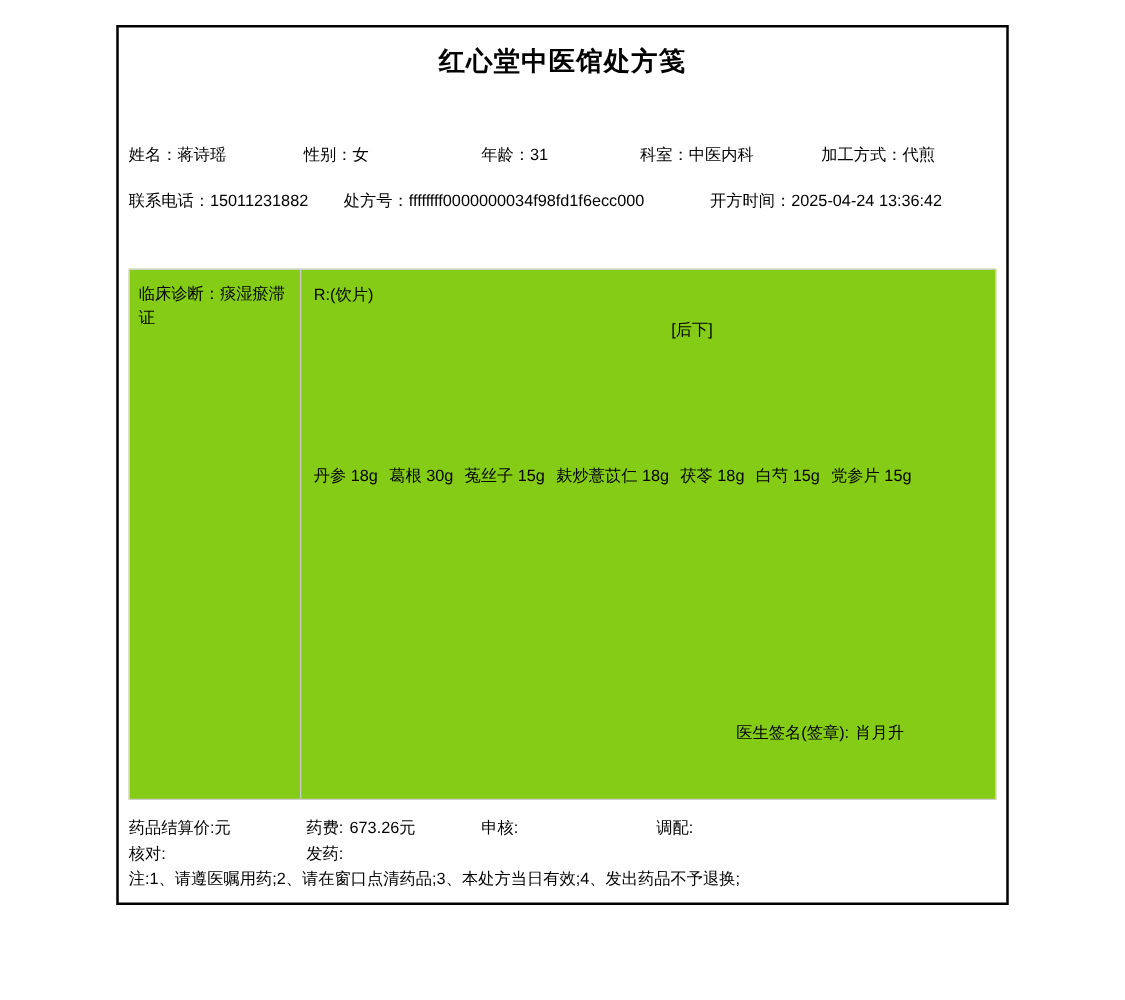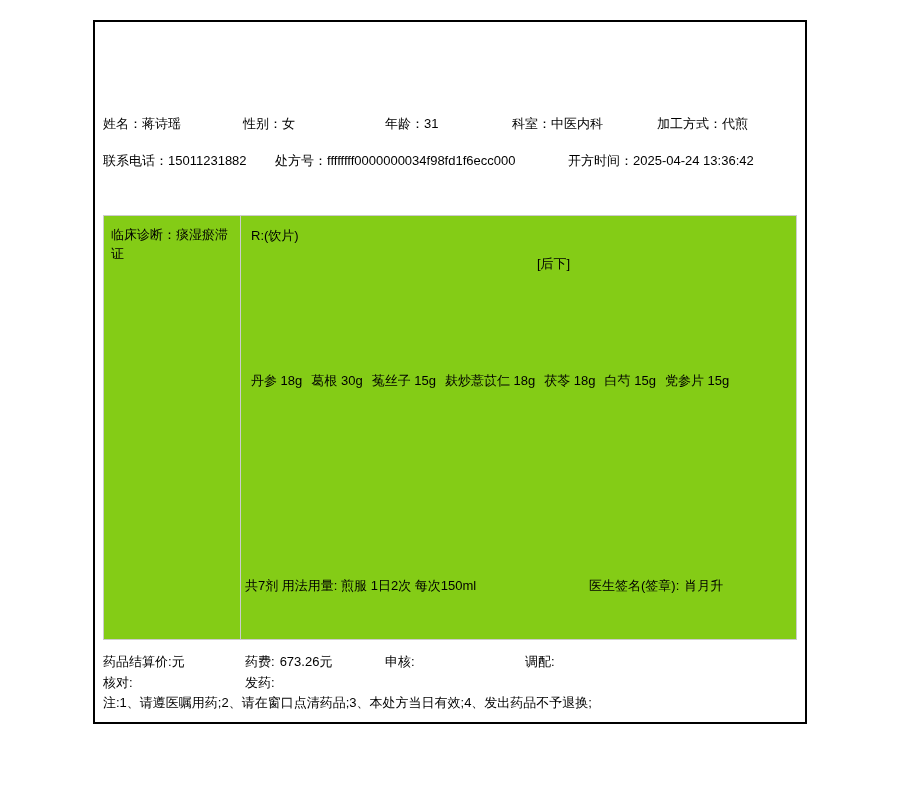--- a/index.html
+++ b/index.html
@@ -36,20 +36,21 @@
   .rx-cell { position: absolute; left: 137px; top: 0; right: 0; bottom: 0; }
   .med-line { white-space: nowrap; }
   .med { margin-right: 9px; white-space: pre; }
 </style>
 </head>
 <body>
 
 <div class="page">
   <div class="frame">
 
+    <div class="title">红心堂中医馆处方笺</div>
 
     <div>
       <span class="abs" style="left:8px;top:92px"><span>姓名：</span><span>蒋诗瑶</span></span>
       <span class="abs" style="left:148px;top:92px"><span>性别：</span><span>女</span></span>
       <span class="abs" style="left:290px;top:92px"><span>年龄：</span><span>31</span></span>
       <span class="abs" style="left:417px;top:92px"><span>科室：</span><span>中医内科</span></span>
       <span class="abs" style="left:562px;top:92px"><span>加工方式：</span><span>代煎</span></span>
     </div>
 
     <div>
@@ -62,21 +63,20 @@
       <div class="diag-cell"><span>临床诊断：</span><span>痰湿瘀滞证</span></div>
 
       <div class="rx-cell">
         <div class="abs" style="left:10px;top:10px">R:(饮片)</div>
         <div class="abs" style="left:296px;top:38px">[后下]</div>
 
         <div class="abs med-line" style="left:10px;top:155px">
           <span class="med">丹参 18g</span><span class="med">葛根 30g</span><span class="med">菟丝子 15g</span><span class="med">麸炒薏苡仁 18g</span><span class="med">茯苓 18g</span><span class="med">白芍 15g</span><span class="med">党参片 15g</span>
         </div>
 
-        <div class="abs" style="left:4px;top:360px">共7剂 用法用量: 煎服 1日2次 每次150ml</div>
         <div class="abs" style="left:348px;top:360px"><span>医生签名(签章):</span><span class="gap">肖月升</span></div>
       </div>
     </div>
 
     <div>
       <span class="abs" style="left:8px;top:630px"><span>药品结算价:</span><span>元</span></span>
       <span class="abs" style="left:150px;top:630px"><span>药费:</span><span class="gap">673.26元</span></span>
       <span class="abs" style="left:290px;top:630px"><span>申核:</span><span></span></span>
       <span class="abs" style="left:430px;top:630px"><span>调配:</span><span></span></span>
 

